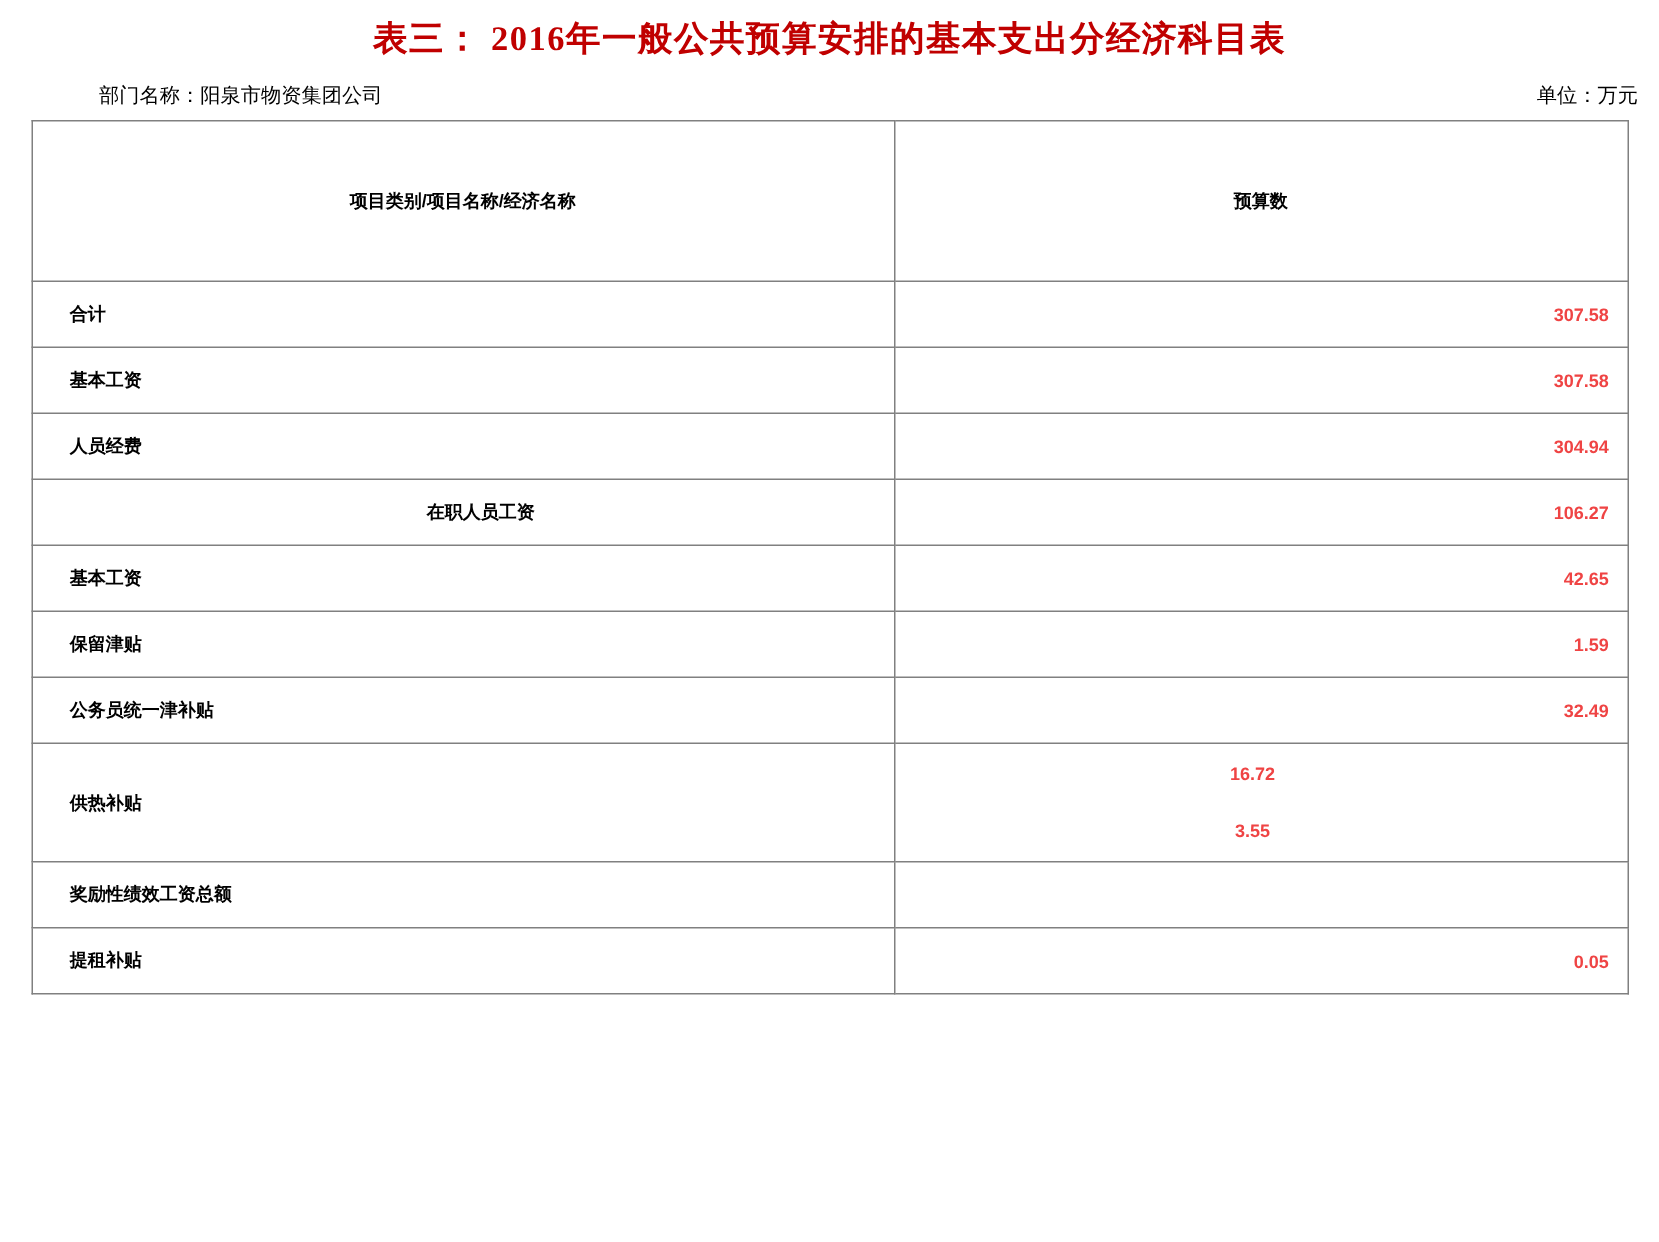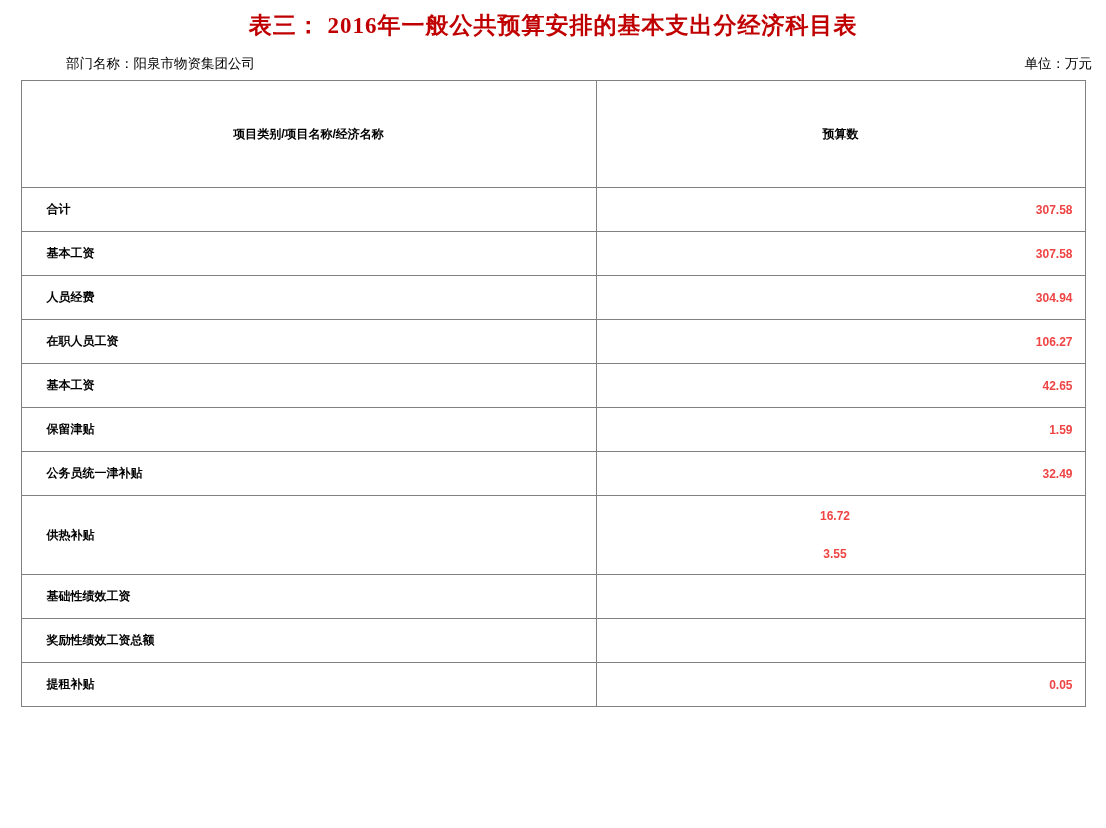--- a/index.html
+++ b/index.html
@@ -81,21 +81,21 @@
     height: 41px;
     text-align: right;
     padding-right: 12px;
     font-family: "Liberation Sans", sans-serif;
     font-size: 14.5px;
     color: #ef4444;
   }
   
   .lv0 { padding-left: 8px; }
   .lv1 { padding-left: 20px; }
-  .lv2 { padding-left: 34px; }
+  .lv2 { padding-left: 34px; text-align: center; }
   .lv3 { padding-left: 48px; }
 
   
   td.val.multi {
     height: 76px;
     padding-top: 0;
     padding-bottom: 0;
   }
   td.val.multi .line {
     display: block;
@@ -159,24 +159,20 @@
           <td class="val">32.49</td>
         </tr>
         <tr>
           <td class="name lv3 tall">供热补贴</td>
           <td class="val multi">
             <span class="line">16.72</span>
             <span class="line">3.55</span>
           </td>
         </tr>
         <tr>
-          <td class="name lv3">基础性绩效工资</td>
-          <td class="val"></td>
-        </tr>
-        <tr>
           <td class="name lv3">奖励性绩效工资总额</td>
           <td class="val"></td>
         </tr>
         <tr>
           <td class="name lv3">提租补贴</td>
           <td class="val">0.05</td>
         </tr>
       </tbody>
   </table>
 

